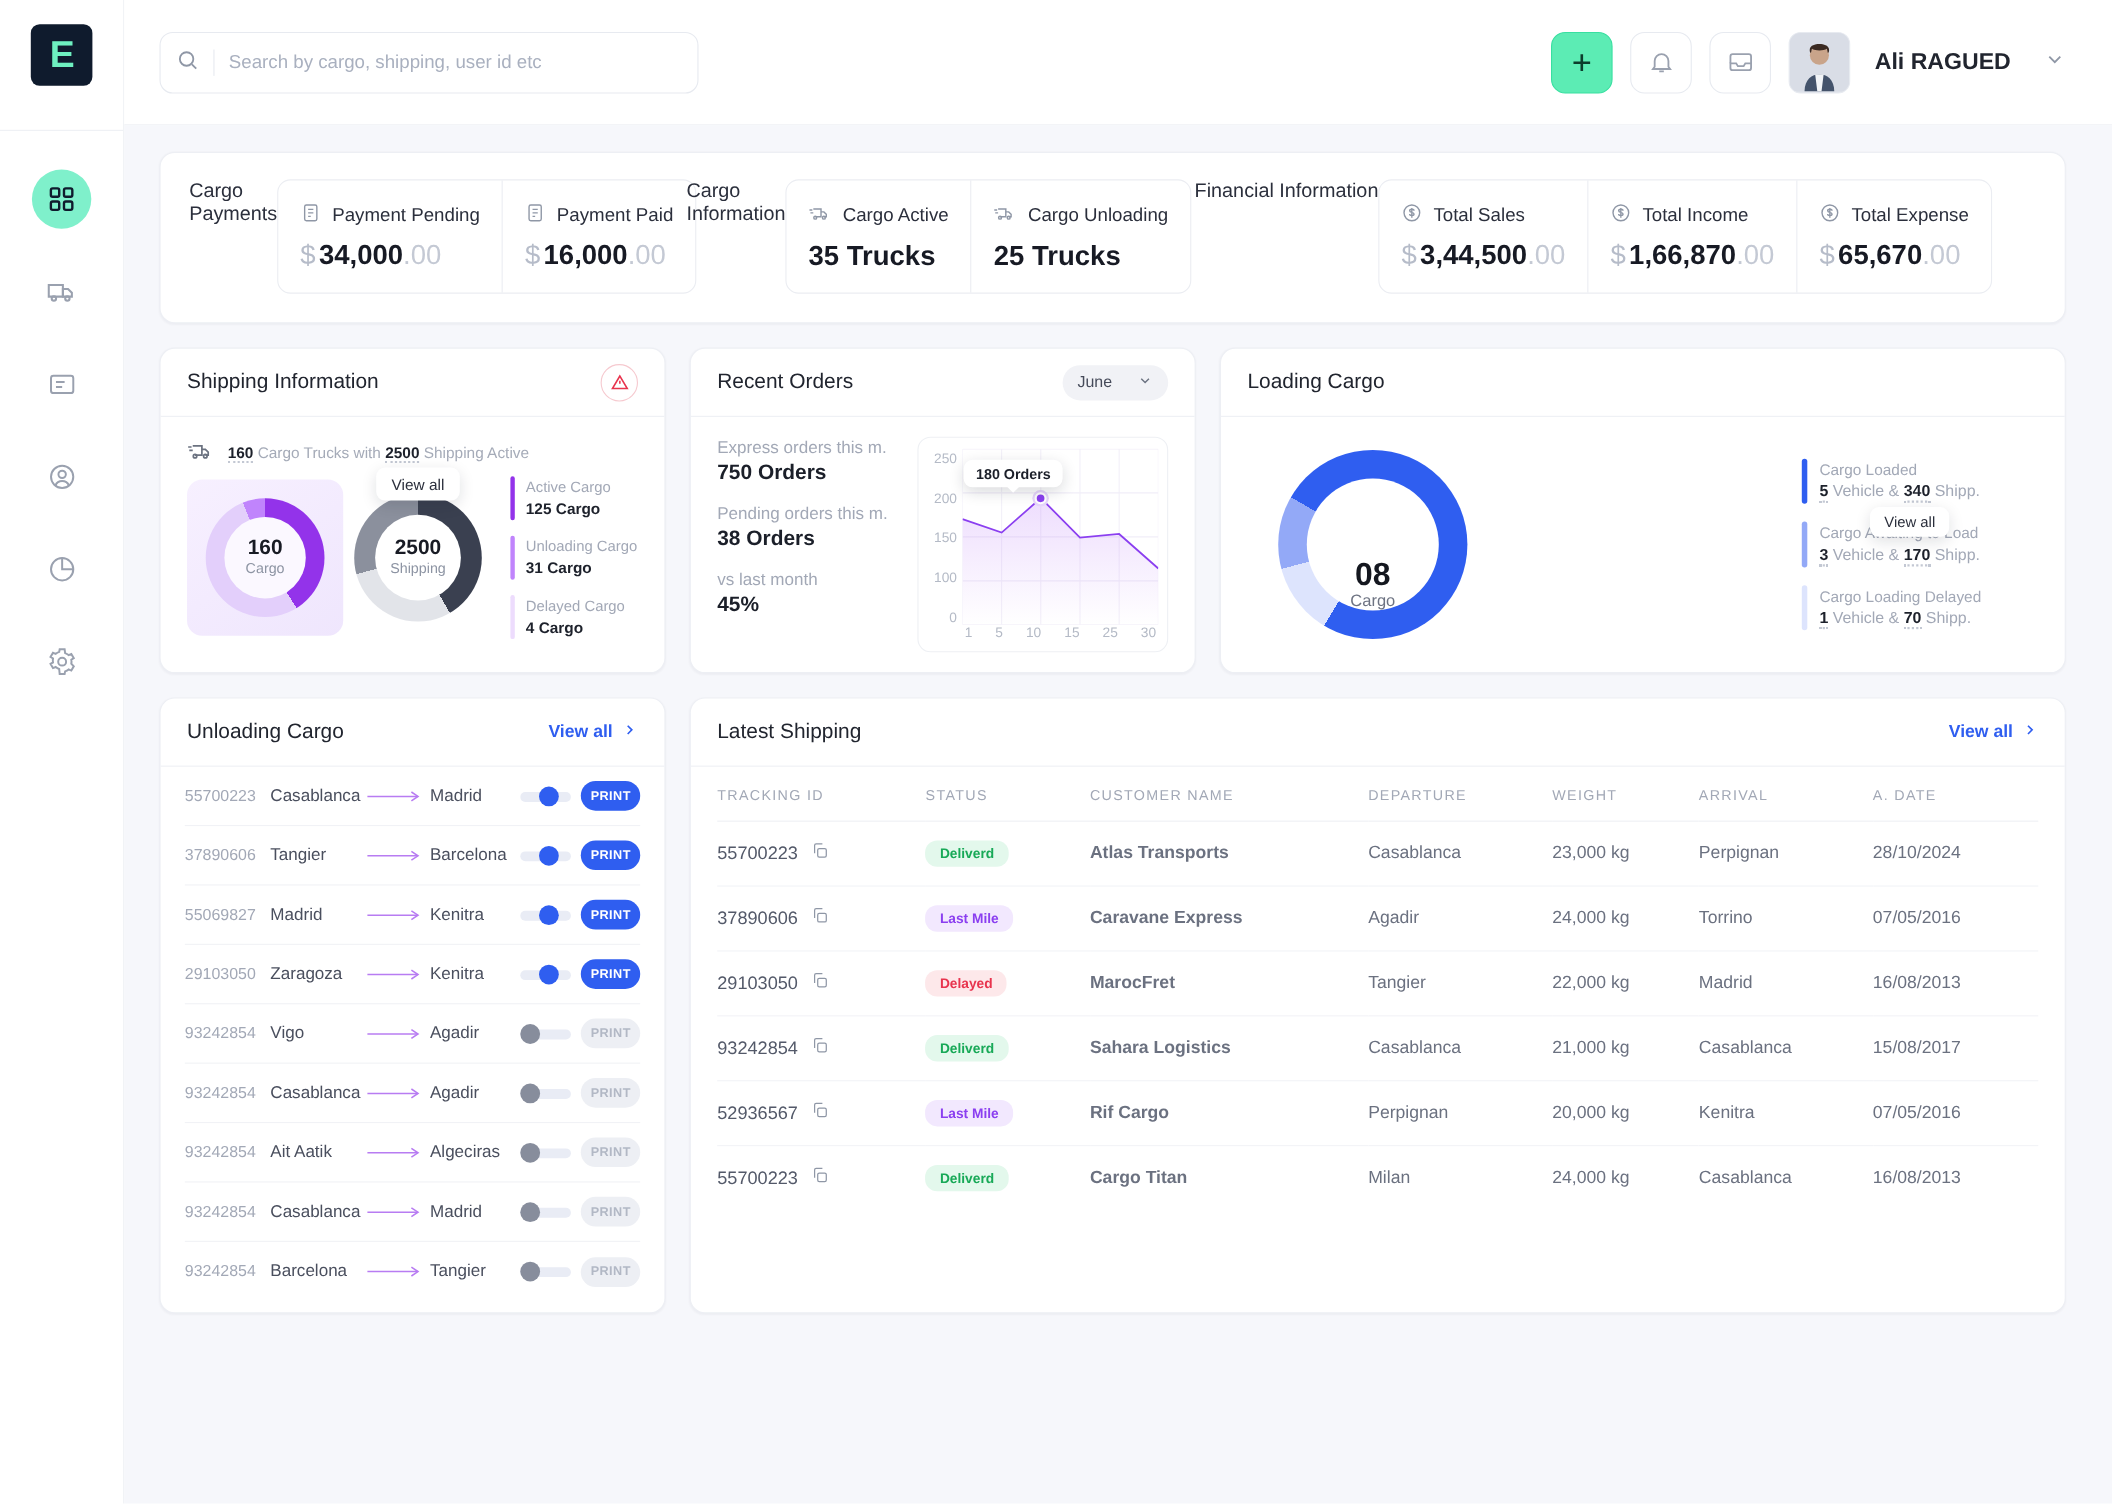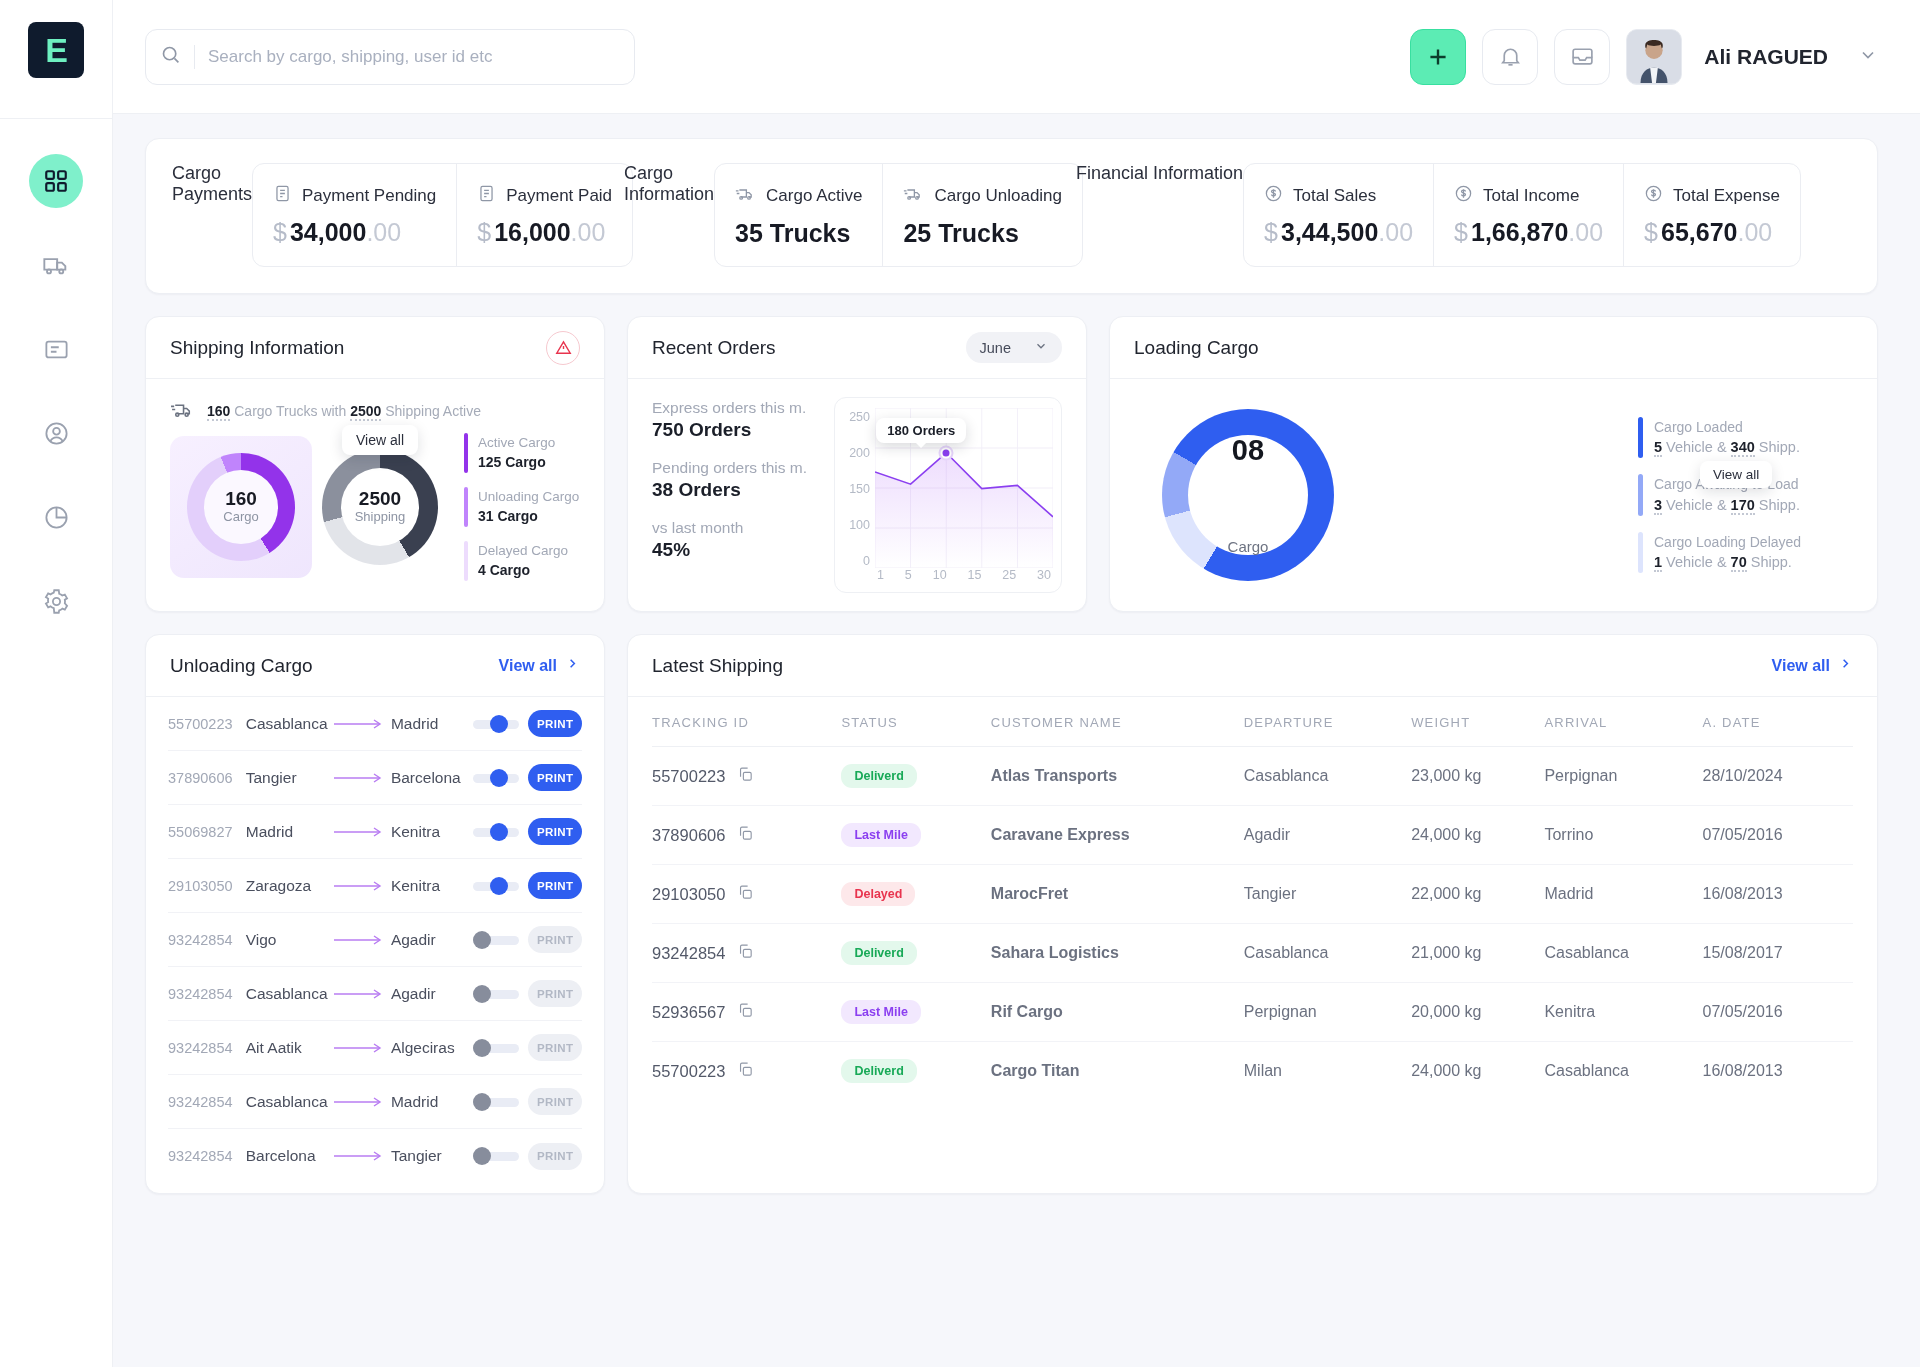--- a/index.html
+++ b/index.html
@@ -76,21 +76,21 @@
   .card {
     background: #fff; border-radius: 14px; border: 1px solid #edeff4;
     box-shadow: 0 1px 2px rgba(16,24,40,.04);
   }
 
   
   .summary { display: flex; padding: 24px 26px 26px 26px; gap: 0; margin-bottom: 22px; }
   .sum-group { display: flex; flex-direction: row; }
   .sum-group.g1 { width: 430px; }
   .sum-group.g2 { width: 430px; margin-left: 22px; }
-  .sum-group.g3 { flex: 1; margin-left: 22px; }
+  .sum-group.g3 { flex: 1; margin-left: 32px; }
   .sum-title { font-size: 18px; color: #2b2f3c; margin-bottom: 20px; font-weight: 400; }
   .sum-box { border: 1px solid #ebedf2; border-radius: 12px; display: flex; height: 104px; }
   .sum-cell { flex: 1; padding: 16px 20px; display: flex; flex-direction: column; justify-content: center; gap: 10px; }
   .sum-cell + .sum-cell { border-left: 1px solid #ebedf2; }
   .sum-lbl { display: flex; align-items: center; gap: 10px; font-size: 17px; color: #2b2f3c; white-space: nowrap; }
   .sum-val { font-size: 25px; font-weight: 700; color: #171a24; white-space: nowrap; }
   .sum-val .cur { color: #b6bcc9; font-weight: 400; margin-right: 3px; }
   .sum-val .dec { color: #c4c9d4; font-weight: 400; }
 
   
@@ -167,21 +167,21 @@
   .tooltip:after {
     content:""; position:absolute; left:50%; bottom:-5px; transform:translateX(-50%);
     border-left:6px solid transparent; border-right:6px solid transparent; border-top:6px solid #fff;
   }
 
   
   .loading-panel { flex: 1; }
   .load-body { display: flex; align-items: center; gap: 10px; padding: 10px 24px; }
   .big-donut { position: relative; width: 172px; height: 172px; border-radius: 50%; margin-left: 28px;}
   .big-donut .hole { position: absolute; inset: 26px; background: #fff; border-radius: 50%;
-                     display: flex; flex-direction: column; align-items: center; justify-content: space-between; }
+                     display: flex; flex-direction: column; align-items: center; justify-content: flex-end; }
   .bd-num { font-size: 29px; font-weight: 600; color: #14171f; line-height: 1.05; }
   .bd-lbl { font-size: 15px; color: #6d7382; }
   .load-legend { margin-left: auto; display: flex; flex-direction: column; gap: 16px; position: relative; width: 215px; }
   .ll-item { display: flex; gap: 11px; }
   .ll-bar { width: 5px; border-radius: 3px; }
   .ll-t1 { font-size: 14px; color: #a2a8b6; line-height: 1.45; }
   .ll-t2 { font-size: 14.5px; color: #a2a8b6; line-height: 1.45; }
   .ll-t2 b { color: #1d212b; font-weight: 700; border-bottom: 2px dotted #c3c8d3; }
   .viewall-pill2 {
     position: absolute; left: 62px; top: 44px; z-index: 5;

